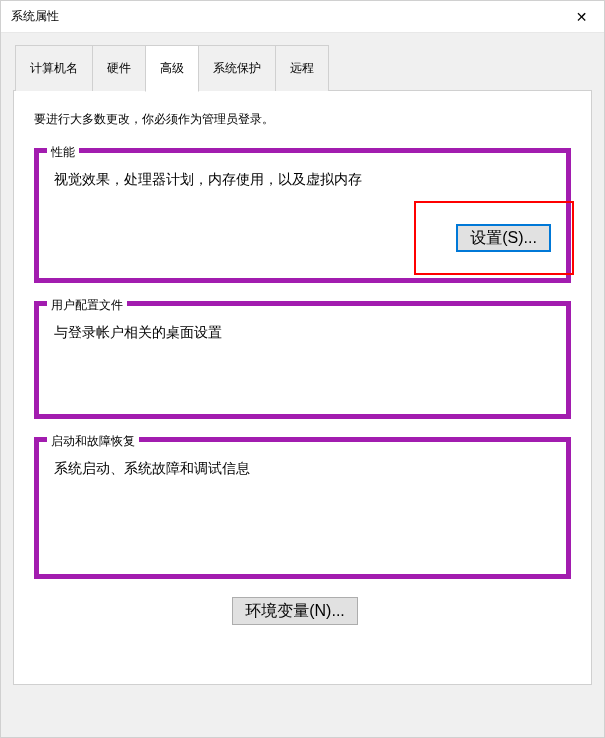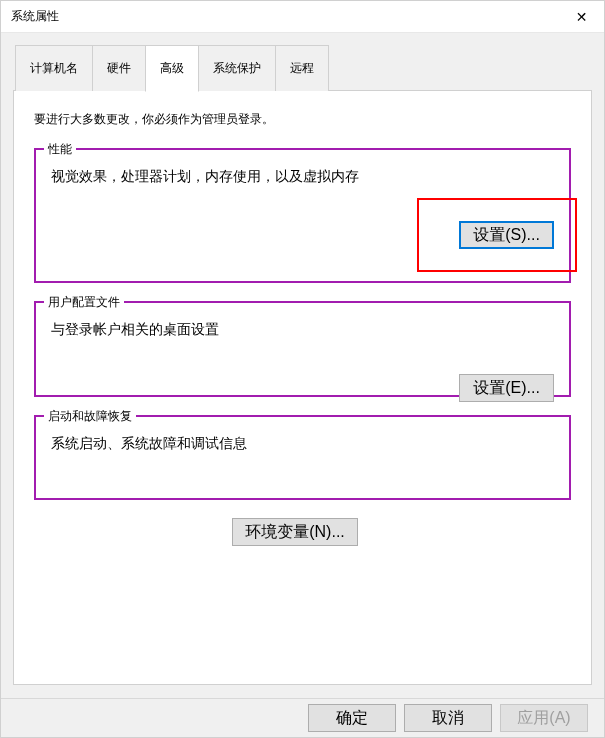--- a/index.html
+++ b/index.html
@@ -83,21 +83,21 @@
       position: relative;
       top: -1px;
       height: 595px;
     }
     .intro-text {
       font-size: 12px;
       margin-bottom: 20px;
       color: #000000;
     }
     .groupbox {
-      border: 2px solid #a21caf;
+      border: 5px solid #a21caf;
       padding: 18px 15px 15px 15px;
       margin-bottom: 18px;
       position: relative;
     }
     .groupbox-title {
       position: absolute;
       top: -9px;
       left: 8px;
       background: #ffffff;
       padding: 0 4px;
@@ -106,24 +106,24 @@
     }
     .groupbox-desc {
       font-size: 14px;
       color: #000;
       margin-bottom: 35px;
     }
     .groupbox.performance {
       height: 135px;
     }
     .groupbox.userprofile {
-      height: 96px;
+      height: 118px;
     }
     .groupbox.startup {
-      height: 85px;
+      height: 142px;
     }
     .btn-row {
       display: flex;
       justify-content: flex-end;
     }
     .btn {
       min-width: 95px;
       height: 28px;
       background: #e1e1e1;
       border: 1px solid #adadad;
@@ -198,35 +198,27 @@
         <div class="groupbox-desc">视觉效果，处理器计划，内存使用，以及虚拟内存</div>
         <div class="btn-row">
           <button class="btn highlighted">设置(S)...</button>
         </div>
         <div class="red-highlight" style="top:48px; right:-8px; width:160px; height:74px;"></div>
       </div>
 
       <div class="groupbox userprofile">
         <div class="groupbox-title">用户配置文件</div>
         <div class="groupbox-desc">与登录帐户相关的桌面设置</div>
-        <div class="btn-row">
-          <button class="btn">设置(E)...</button>
-        </div>
       </div>
 
       <div class="groupbox startup">
         <div class="groupbox-title">启动和故障恢复</div>
         <div class="groupbox-desc">系统启动、系统故障和调试信息</div>
       </div>
 
       <div class="env-row">
         <button class="btn" style="min-width:110px;">环境变量(N)...</button>
       </div>
     </div>
 
   </div>
 
-  <div class="bottom-buttons">
-    <button class="btn">确定</button>
-    <button class="btn">取消</button>
-    <button class="btn disabled">应用(A)</button>
-  </div>
 </div>
 
 </body></html>

